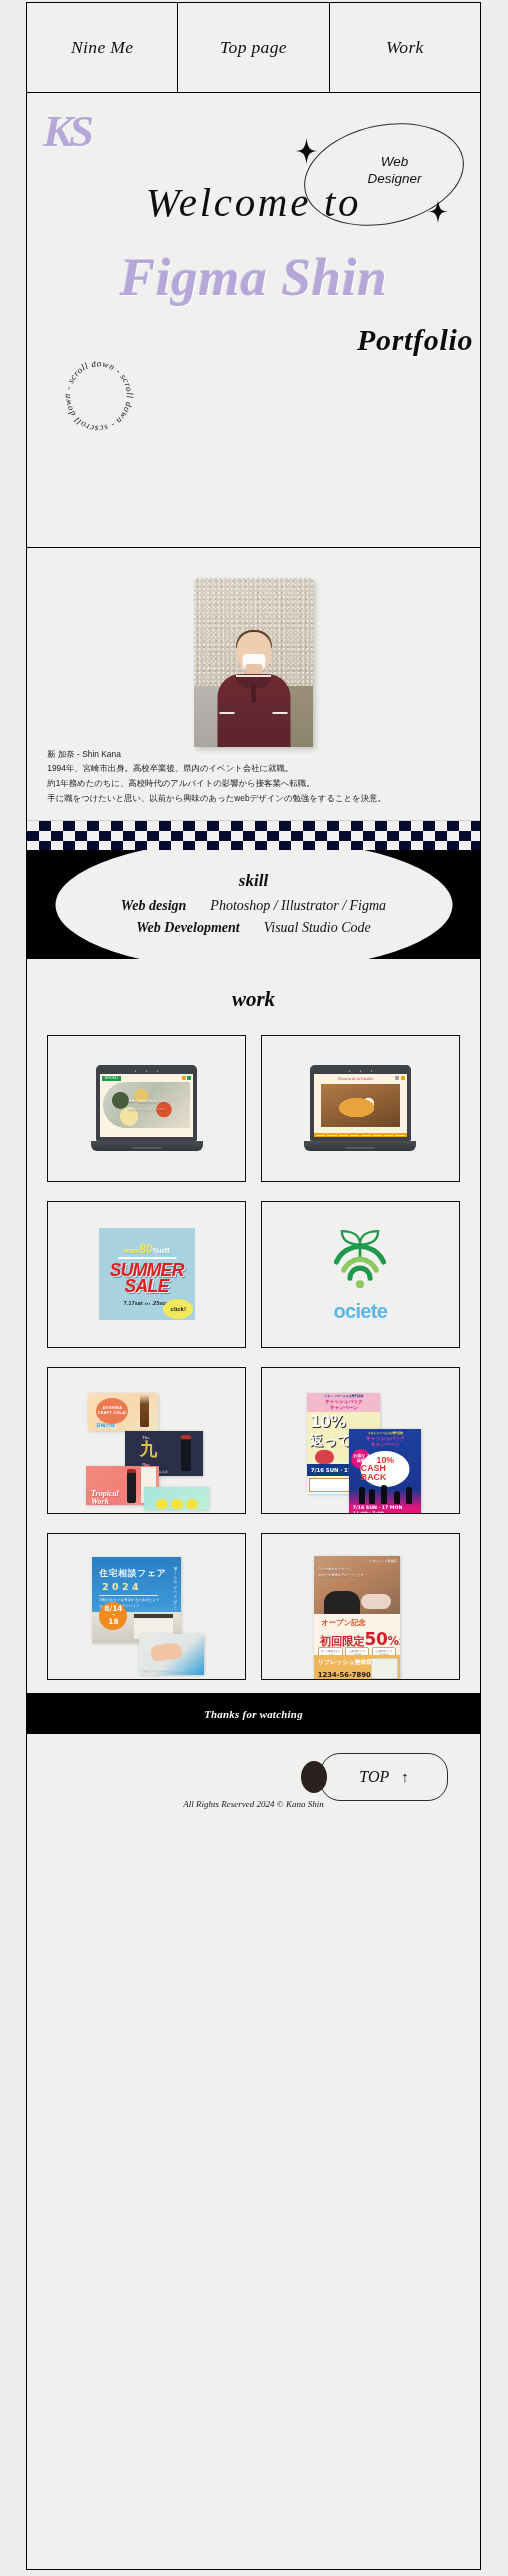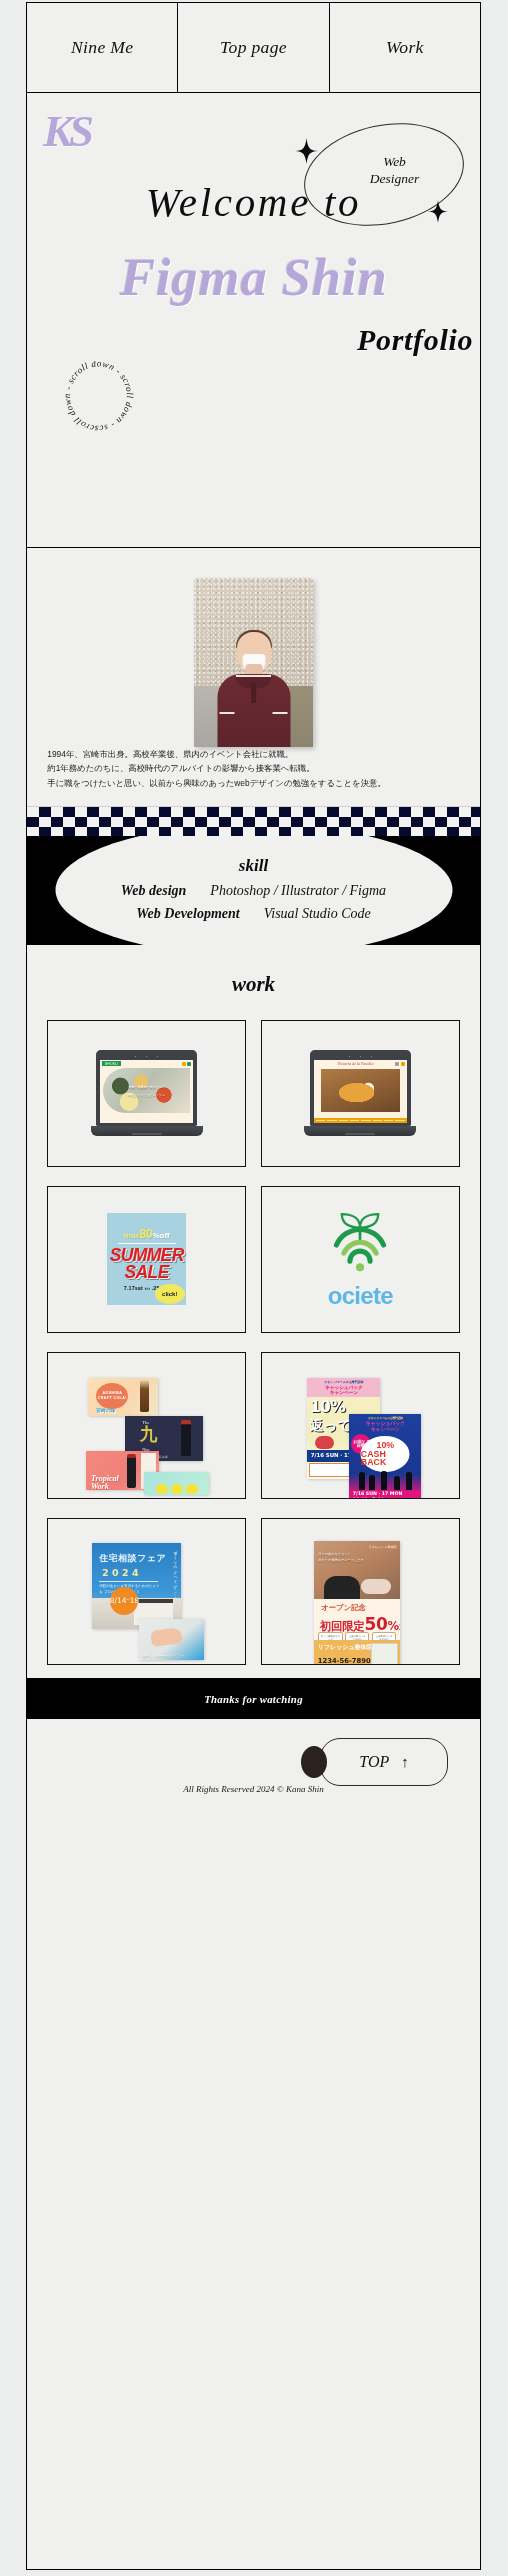--- a/index.html
+++ b/index.html
@@ -65,21 +65,21 @@
     width: 162px; height: 99px;
     border: 0.8px solid #2a2a2a;
     border-radius: 50%;
     transform: rotate(-12deg);
   }
   .badge-text {
     position: absolute;
     right: 35px; top: 61px;
     width: 101px;
     text-align: center;
-    font-family: Liberation Serif, serif;
+    font-family: Liberation Sans, sans-serif;
     font-style: italic;
     font-size: 13.5px;
     line-height: 1.25;
     color: #111;
   }
   .sparkle {
     position: absolute;
     color: #000;
     line-height: 1;
     user-select: none;
@@ -363,21 +363,21 @@
   }
   .lp-orangebar {
     position: absolute; left: 0; right: 0; bottom: 0; height: 4.7px;
     background: #f0a202; z-index: 3;
     display: flex; align-items: center; gap: 2px; padding: 0 2px;
   }
   .lp-orangebar i { flex:1; height: 1px; background: rgba(255,255,255,.65); }
 
   
   .banner-sale {
-    width: 79px; height: 92px; background: #a8d2e0;
+    width: 96px; height: 92px; background: #a8d2e0;
     display: flex; flex-direction: column; align-items: center;
     justify-content: center; position: relative; padding: 5.4px 4px;
   }
   .bs-max {
     font-family: "Liberation Sans", sans-serif; font-weight: bold;
     color: #f2e85c; font-size: 8px; letter-spacing: -0.1px;
     text-shadow: 0.7px 0.7px 0 rgba(0,0,0,.12);
   }
   .bs-max b { font-size: 12px; }
   .bs-max .pc { color: #fff; }
@@ -401,21 +401,21 @@
     display: flex; align-items: center; justify-content: center;
     font-family: "Liberation Sans", sans-serif; font-weight: bold;
     font-size: 6px; color: #1b1b1b;
   }
 
   
   .ociete { width: 95px; text-align: center; }
   .ociete svg { display: block; margin: 0 auto; }
   .ociete-word {
     font-family: "Liberation Sans", sans-serif; font-weight: bold;
-    font-size: 24px; color: #5bb7e8; letter-spacing: -0.7px; line-height: 1;
+    font-size: 20px; color: #5bb7e8; letter-spacing: -0.7px; line-height: 1;
     margin-top: 12px;
   }
 
   
   .collage { position: relative; width: 122px; height: 108px; }
   .cg { position: absolute; box-shadow: 1.4px 1.4px 3.4px rgba(0,0,0,.25); overflow: hidden; }
 
   .cg-cola {
     left: 2.7px; top: 6.8px; width: 70px; height: 38px;
     background: linear-gradient(135deg,#fbe0b8 0%, #f8d7ad 50%, #f3e6c8 100%);
@@ -609,24 +609,24 @@
   .hf-house {
     position: absolute; left: 0; right: 0; bottom: 0; height: 31px;
     background: linear-gradient(180deg,#e6e2d8 0%, #cfcabf 100%);
   }
   .hf-house::before {
     content:""; position: absolute; right: 8px; bottom: 4px;
     width: 39px; height: 21.6px; background: #f2efe8;
     border-top: 4.7px solid #3c3c3c;
   }
   .hf-badge {
-    position: absolute; left: 18px; bottom: 13.5px; width: 28px; height: 28px;
+    position: absolute; left: 7px; bottom: 13.5px; width: 28px; height: 28px;
     background: #ef8b20; border-radius: 50%;
-    color: #fff; font-family: "DejaVu Sans", sans-serif; font-weight: normal;
-    font-size: 7.4px; display: flex; flex-direction: row;
+    color: #fff; font-family: "DejaVu Sans", sans-serif; font-weight: bold;
+    font-size: 7.4px; display: flex; flex-direction: column;
     align-items: center; justify-content: center; line-height: 1.15;
   }
   .hf-badge em { font-style: normal; font-size: 3.4px; }
   .hf-second {
     left: 53px; top: 82px; width: 65px; height: 41px;
     background: linear-gradient(140deg,#e8ece9 0%, #dfe5e4 55%, #2f9fd8 100%);
   }
   .hf-second-cap {
     position: absolute; left: 4px; bottom: 2.7px; color: #fff;
     font-family: "DejaVu Sans", sans-serif; font-size: 3.4px;
@@ -793,20 +793,21 @@
       <div class="ph-neck"></div>
       <div class="ph-body">
         <div class="ph-collar"></div>
         <div class="ph-placket"></div>
         <div class="ph-cuffL"></div>
         <div class="ph-cuffR"></div>
       </div>
     </div>
 
     <div class="about-body">
+      <p>新 加奈 - Shin Kana</p>
       <p>1994年、宮崎市出身。高校卒業後、県内のイベント会社に就職。</p>
       <p>約1年務めたのちに、高校時代のアルバイトの影響から接客業へ転職。</p>
       <p>手に職をつけたいと思い、以前から興味のあったwebデザインの勉強をすることを決意。</p>
     </div>
   </section>
 
   <div class="checker"></div>
 
   <section class="skill-band">
     <div class="skill-ellipse">

